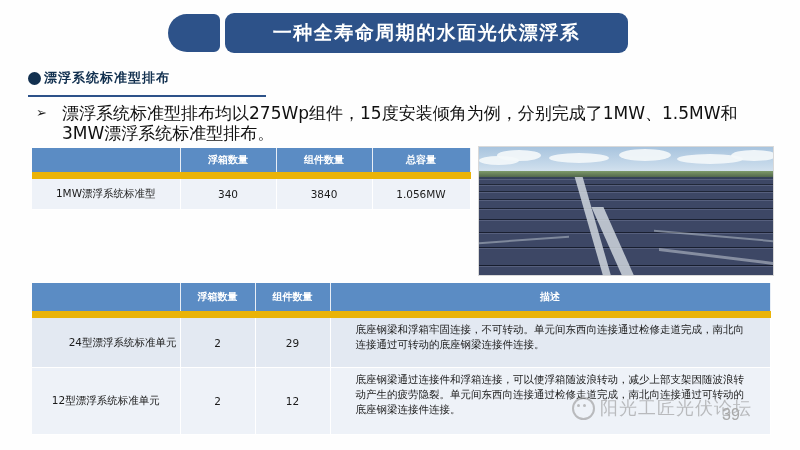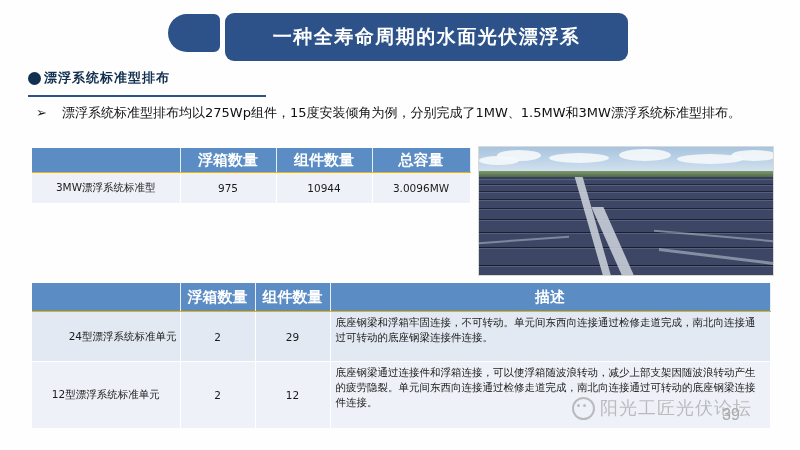--- a/index.html
+++ b/index.html
@@ -33,21 +33,21 @@
     width: 52px;
     height: 38px;
     background: #2d5289;
     border-radius: 19px 6px 6px 19px;
   }
   #title-plate {
     position: absolute;
     left: 57px;
     top: 0;
     width: 403px;
-    height: 48px;
+    height: 40px;
     background: #2d5289;
     border-radius: 9px;
     display: flex;
     align-items: center;
     justify-content: center;
   }
   #title-text {
     color: #ffffff;
     font-size: 19px;
     font-weight: bold;
@@ -101,65 +101,64 @@
     gap: 10px;
   }
   #bullet-arrow {
     color: #1d1d1d;
     font-size: 13px;
     line-height: 20px;
     flex: 0 0 auto;
     width: 16px;
   }
   #bullet-text {
-    font-size: 13px;
+    font-size: 17px;
     line-height: 20px;
     color: #101010;
     font-family: "DejaVu Sans", "Liberation Sans", sans-serif;
     text-align: left;
   }
 
   
   .tbl {
     position: absolute;
     border-collapse: collapse;
     table-layout: fixed;
     font-family: "DejaVu Sans", "Liberation Sans", sans-serif;
   }
   .tbl th {
     background: #5b8cc4;
     color: #ffffff;
-    font-size: 15px;
+    font-size: 10px;
     font-weight: bold;
     text-align: center;
     border-right: 1px solid #e8eef6;
-    border-bottom: 1px solid #eab308;
+    border-bottom: 7px solid #eab308;
     padding: 0;
   }
   .tbl th.blank {
     border-right: 1px solid #e8eef6;
   }
   .tbl td {
     font-size: 10.5px;
     color: #1a1a1a;
     text-align: center;
     border-right: 1px solid #ffffff;
     border-bottom: 1px solid #ffffff;
     vertical-align: middle;
     padding: 0 3px;
   }
   .tbl tr.band-a td { background: #e3e9f2; }
   .tbl tr.band-b td { background: #eef2f8; }
   .tbl td.desc {
     text-align: left;
-    padding: 4px 5px;
+    padding: 4px 25px;
     line-height: 15px;
     font-size: 10.5px;
     vertical-align: top;
-    font-family: Liberation Mono, monospace;
   }
   .tbl td.rowname {
     font-size: 10.5px;
   }
 
   
   #table-capacity { left: 32px; top: 148px; width: 438px; }
   #table-capacity th { height: 24px; }
   #table-capacity td { height: 30px; }
 
@@ -293,24 +292,24 @@
     <thead>
       <tr>
         <th class="blank"></th>
         <th>浮箱数量</th>
         <th>组件数量</th>
         <th>总容量</th>
       </tr>
     </thead>
     <tbody>
       <tr class="band-b">
-        <td class="rowname">3MW漂浮系统标准型</td>
-        <td>975</td>
-        <td>10944</td>
-        <td>3.0096MW</td>
+        <td class="rowname">1MW漂浮系统标准型</td>
+        <td>340</td>
+        <td>3840</td>
+        <td>1.056MW</td>
       </tr>
     </tbody>
   </table>
 
   <div id="photo">
     <div id="photo-sky">
       <div class="cloud" style="left:18px;top:3px;width:44px;height:11px;"></div>
       <div class="cloud" style="left:70px;top:6px;width:60px;height:10px;"></div>
       <div class="cloud" style="left:140px;top:2px;width:52px;height:12px;"></div>
       <div class="cloud" style="left:198px;top:7px;width:66px;height:10px;"></div>

